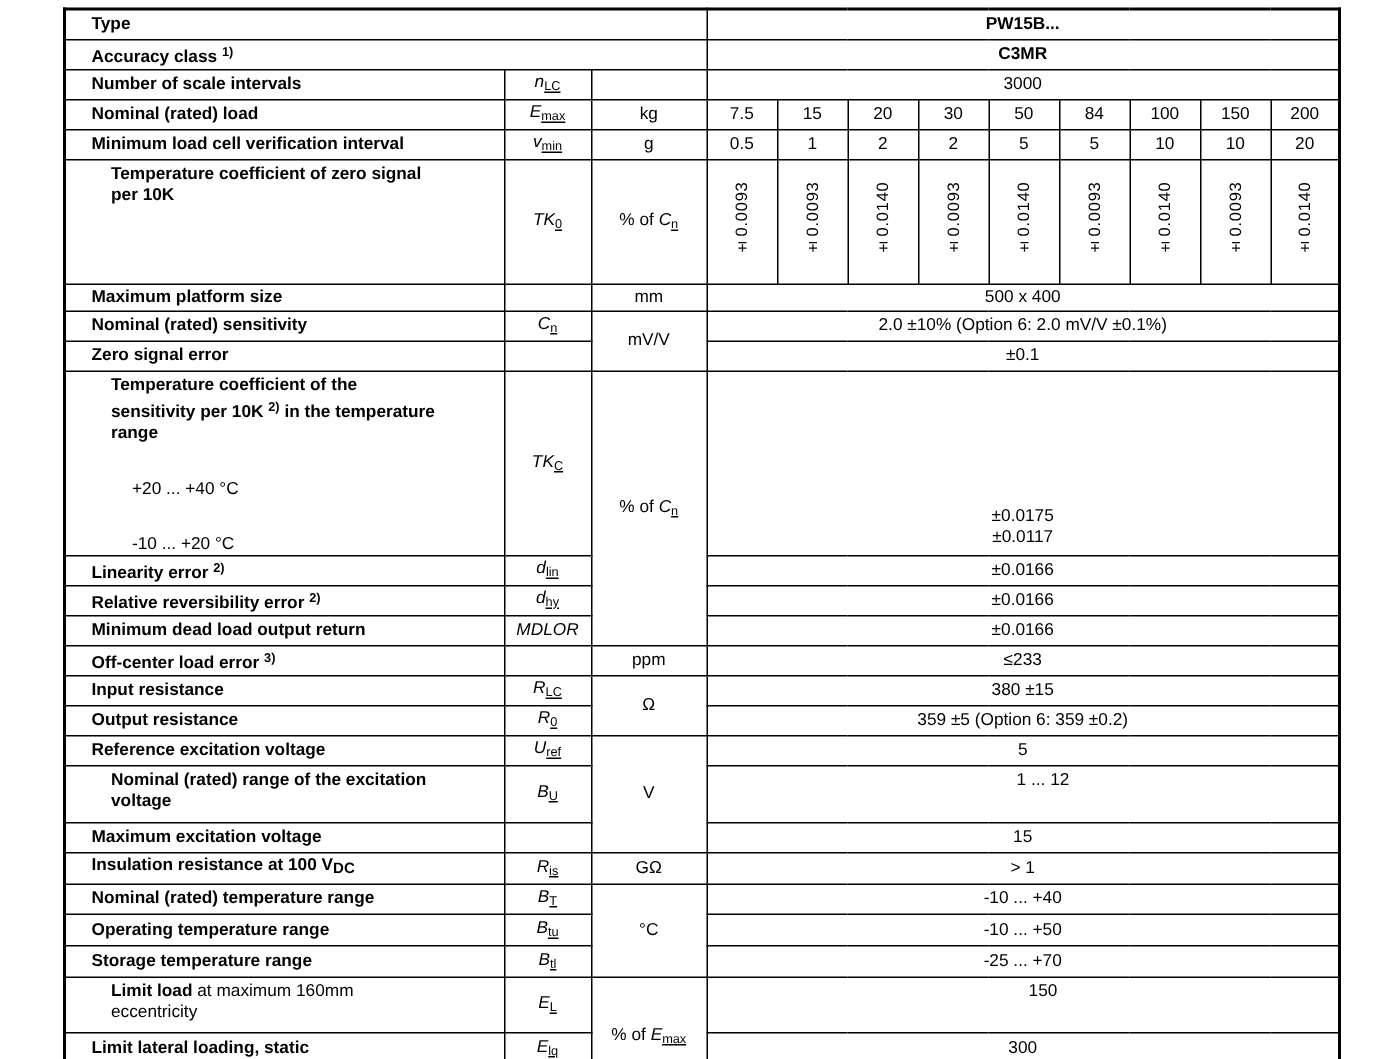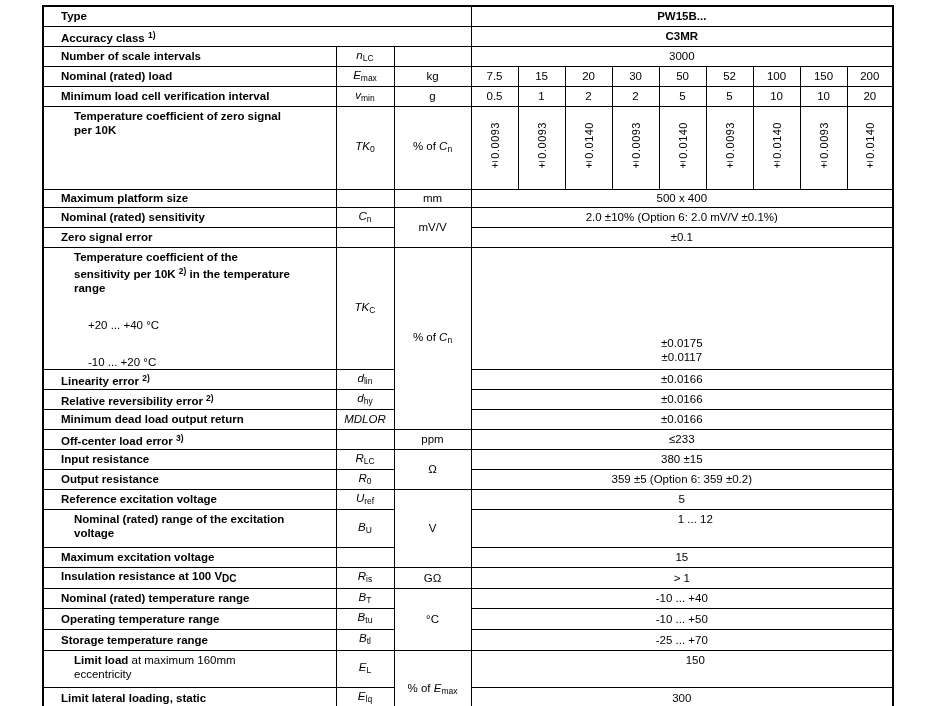--- a/index.html
+++ b/index.html
@@ -27,21 +27,21 @@
   }
   .line{line-height:14px;}
   td.lbl{text-align:left;padding-left:17px;padding-right:4px;}
   td.vt{vertical-align:top;padding-top:2px;padding-left:30px;}
   td.vb{vertical-align:bottom;padding-bottom:5px;margin-top:44px;}
   .ind{padding-left:14px;}
   .sp{margin-top:23px;}
   .s-b{font-weight:700;text-align:center;}
   .s-r{font-weight:400;}
   .s-i{font-style:italic;}
-  .s-sub{font-size:8.5px;vertical-align:-2px;}
+  .s-sub{font-size:8.5px;vertical-align:-2px;text-decoration:underline;}
   .s-bsub{font-size:10px;vertical-align:-2px;font-weight:700;}
   .s-bsup{font-size:8.5px;vertical-align:4px;font-weight:700;}
   td.rotc{padding:0;}
   span.rot{
     display:inline-block;
     writing-mode:vertical-rl;
     transform:rotate(180deg);
     font-size:11px;
     white-space:nowrap;
     letter-spacing:0.5px;
@@ -125,21 +125,21 @@
           <td data-name="value-cell">
             <div class="line" data-name="text-line"><span class="s-r" data-name="text-segment">20</span></div>
           </td>
           <td data-name="value-cell">
             <div class="line" data-name="text-line"><span class="s-r" data-name="text-segment">30</span></div>
           </td>
           <td data-name="value-cell">
             <div class="line" data-name="text-line"><span class="s-r" data-name="text-segment">50</span></div>
           </td>
           <td data-name="value-cell">
-            <div class="line" data-name="text-line"><span class="s-r" data-name="text-segment">52</span></div>
+            <div class="line" data-name="text-line"><span class="s-r" data-name="text-segment">84</span></div>
           </td>
           <td data-name="value-cell">
             <div class="line" data-name="text-line"><span class="s-r" data-name="text-segment">100</span></div>
           </td>
           <td data-name="value-cell">
             <div class="line" data-name="text-line"><span class="s-r" data-name="text-segment">150</span></div>
           </td>
           <td data-name="value-cell">
             <div class="line" data-name="text-line"><span class="s-r" data-name="text-segment">200</span></div>
           </td>

